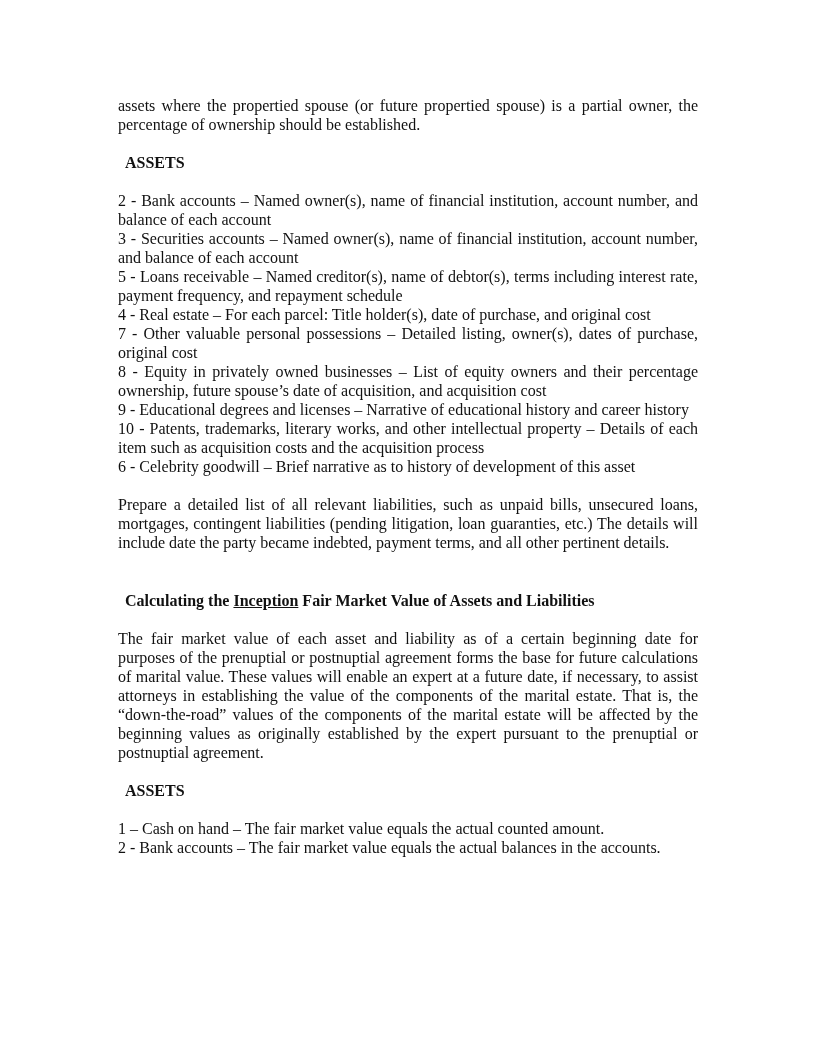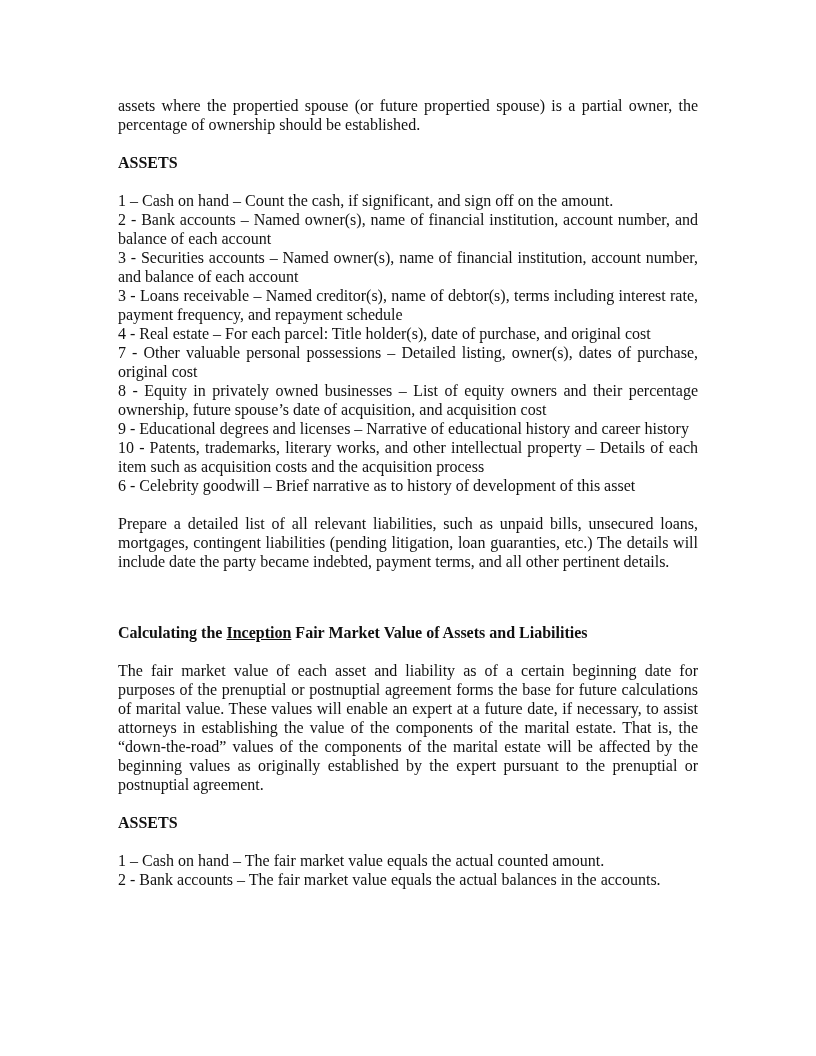--- a/index.html
+++ b/index.html
@@ -22,53 +22,52 @@
     top: 96px;
     width: 580px;
     font-size: 16px;
     line-height: 19px;
   }
   .para {
     margin: 0 0 19px 0;
     text-align: justify;
   }
   .heading {
-    margin: 0 0 19px 0;
+    margin: 0 0 19px 7px;
     font-weight: bold;
     text-align: left;
   }
   .item-list {
     margin: 0 0 19px 0;
   }
   .item {
     margin: 0;
     text-align: justify;
   }
   .para-wide-gap {
-    margin-bottom: 52px;
+    margin-bottom: 39px;
   }
   .underline {
     text-decoration: underline;
   }
 </style>
 </head>
 <body>
 
 <div class="page">
   <div class="content">
 
     <p class="para">assets where the propertied spouse (or future propertied spouse) is a partial owner, the percentage of ownership should be established.</p>
 
     <p class="heading">ASSETS</p>
 
     <div class="item-list">
-      <p class="item">1 – Cash on hand – Count the cash, if significant, and sign off on the amount.</p>
       <p class="item">2 - Bank accounts – Named owner(s), name of financial institution, account number, and balance of each account</p>
       <p class="item">3 - Securities accounts – Named owner(s), name of financial institution, account number, and balance of each account</p>
-      <p class="item">3 - Loans receivable – Named creditor(s), name of debtor(s), terms including interest rate, payment frequency, and repayment schedule</p>
+      <p class="item">5 - Loans receivable – Named creditor(s), name of debtor(s), terms including interest rate, payment frequency, and repayment schedule</p>
       <p class="item">4 - Real estate – For each parcel:  Title holder(s), date of purchase, and original cost</p>
       <p class="item">7 - Other valuable personal possessions – Detailed listing, owner(s), dates of purchase, original cost</p>
       <p class="item">8 - Equity in privately owned businesses – List of equity owners and their percentage ownership, future spouse’s date of acquisition, and acquisition cost</p>
       <p class="item">9 - Educational degrees and licenses – Narrative of educational history and career history</p>
       <p class="item">10 - Patents, trademarks, literary works, and other intellectual property – Details of each item such as acquisition costs and the acquisition process</p>
       <p class="item">6 - Celebrity goodwill – Brief narrative as to history of development of this asset</p>
     </div>
 
 
     <p class="para para-wide-gap">Prepare a detailed list of all relevant liabilities, such as unpaid bills, unsecured loans, mortgages, contingent liabilities (pending litigation, loan guaranties, etc.)  The details will include date the party became indebted, payment terms, and all other pertinent details.</p>

